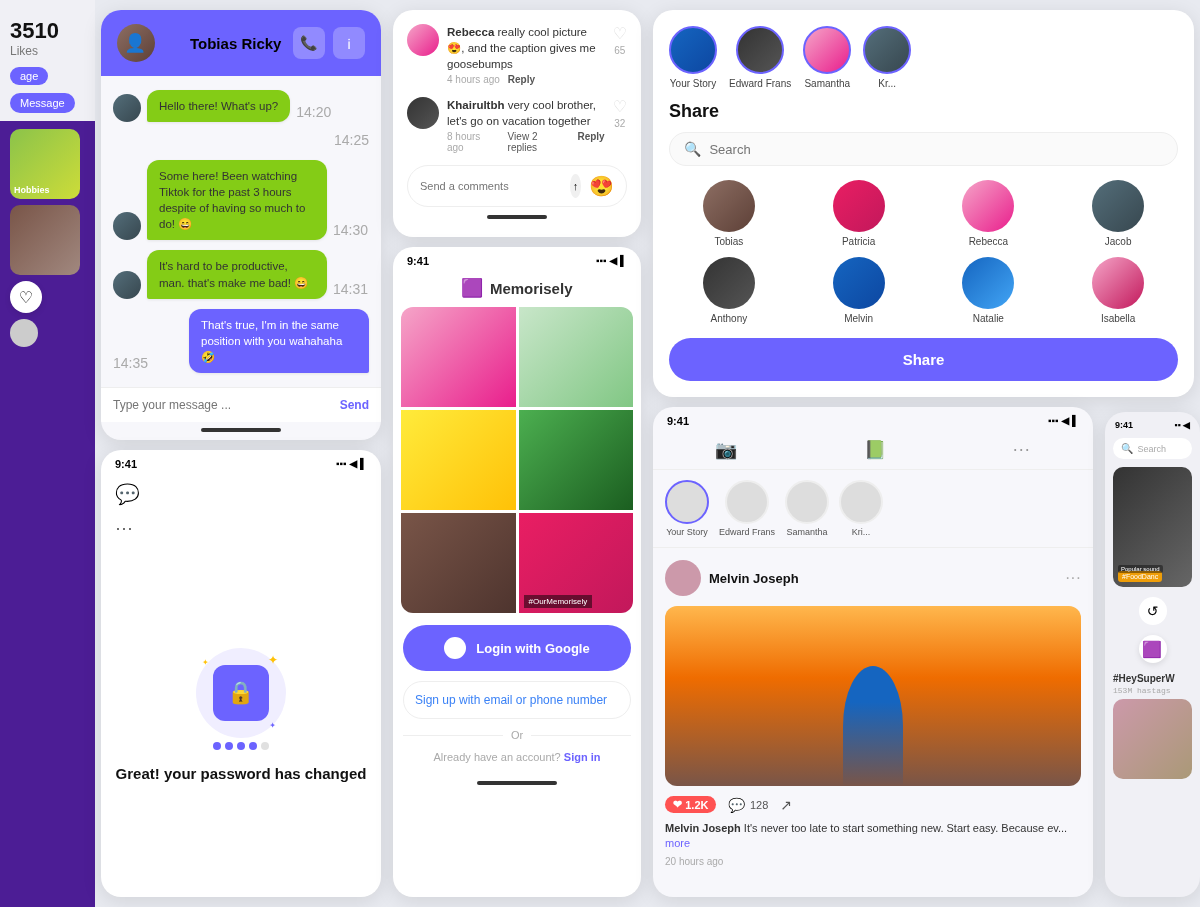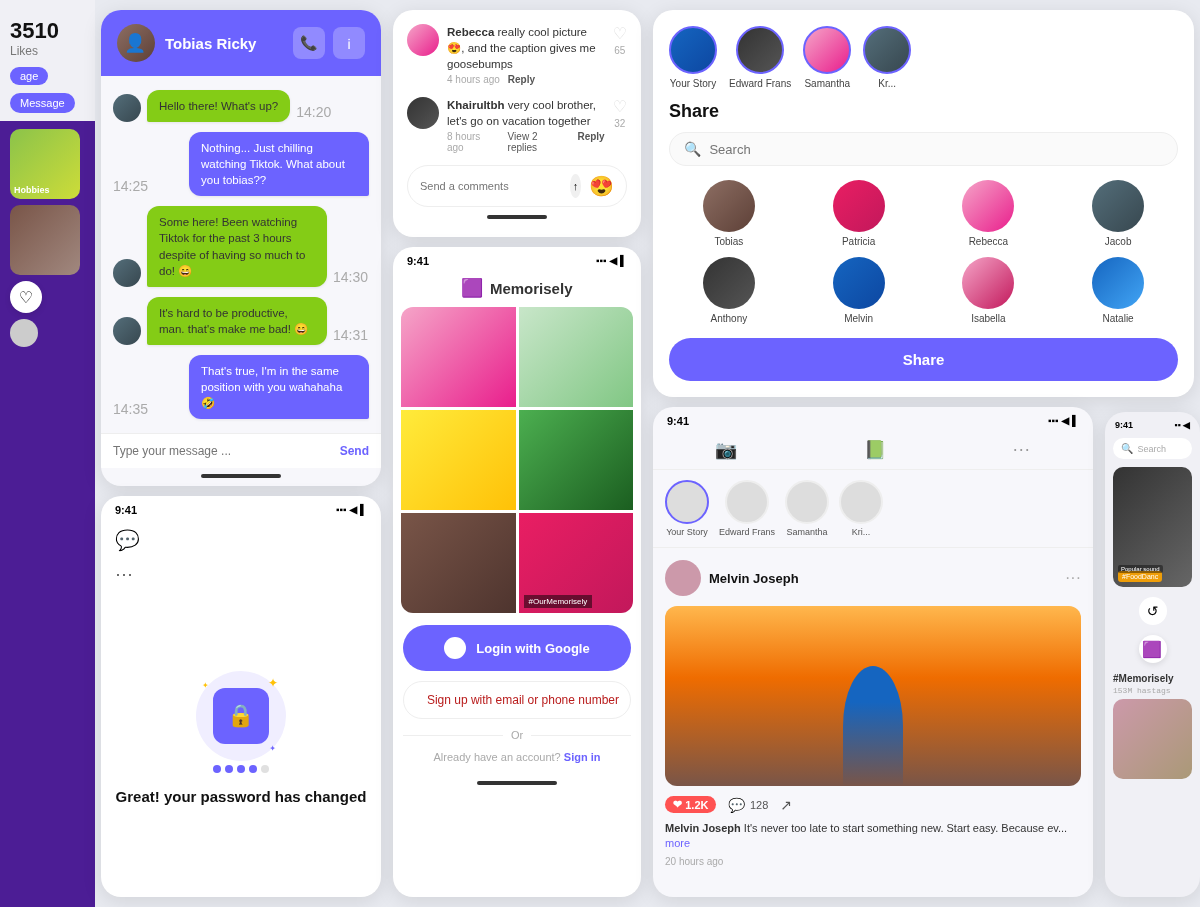--- a/index.html
+++ b/index.html
@@ -35,24 +35,25 @@
       height: 38px;
       border-radius: 50%;
       background: #a89cf7;
       display: flex;
       align-items: center;
       justify-content: center;
       font-size: 16px;
       color: white;
     }
     .chat-header-name {
-      color: #ffffff;
+      color: #000000;
       font-weight: 600;
       font-size: 15px;
       flex: 1;
+      margin-left: 25px;
     }
     .chat-header-actions {
       display: flex;
       gap: 8px;
     }
     .chat-header-btn {
       width: 32px;
       height: 32px;
       border-radius: 8px;
       background: rgba(255,255,255,0.25);
@@ -311,22 +312,22 @@
       height: 22px;
       background: white;
       border-radius: 50%;
       display: flex;
       align-items: center;
       justify-content: center;
       font-size: 13px;
       font-weight: 700;
     }
     .mem-signup-btn {
-      text-align: right;
-      color: #b91c1c;
+      text-align: left;
+      color: #3b82f6;
       font-size: 12px;
       font-weight: 500;
       cursor: pointer;
       border: 1px solid #eee;
       border-radius: 30px;
       padding: 11px;
     }
     .mem-or {
       text-align: center;
       color: #aaa;
@@ -755,21 +756,20 @@
       </div>
       <div class="chat-messages">
 
         <div class="chat-msg-row">
           <div class="chat-msg-avatar avatar-face2"></div>
           <div class="chat-msg-bubble">Hello there! What's up?</div>
           <div class="chat-msg-time">14:20</div>
         </div>
 
         <div class="chat-msg-row sent">
-          <div class="chat-msg-bubble sent">Nothing... Just chilling watching Tiktok. What about you tobias??</div>
           <div class="chat-msg-time">14:25</div>
         </div>
 
         <div class="chat-msg-row">
           <div class="chat-msg-avatar avatar-face2"></div>
           <div class="chat-msg-bubble">Some here! Been watching Tiktok for the past 3 hours despite of having so much to do! 😄</div>
           <div class="chat-msg-time">14:30</div>
         </div>
 
         <div class="chat-msg-row">
@@ -950,26 +950,26 @@
         </div>
         <div class="share-contact">
           <div class="share-contact-avatar av-anthony"></div>
           <span class="share-contact-name">Anthony</span>
         </div>
         <div class="share-contact">
           <div class="share-contact-avatar av-melvin"></div>
           <span class="share-contact-name">Melvin</span>
         </div>
         <div class="share-contact">
+          <div class="share-contact-avatar av-natalie"></div>
+          <span class="share-contact-name">Natalie</span>
+        </div>
+        <div class="share-contact">
           <div class="share-contact-avatar av-isabella"></div>
           <span class="share-contact-name">Isabella</span>
-        </div>
-        <div class="share-contact">
-          <div class="share-contact-avatar av-natalie"></div>
-          <span class="share-contact-name">Natalie</span>
         </div>
       </div>
       <div class="share-btn">Share</div>
     </div>
 
     <div style="display:flex;flex:1;">
 
       <div class="panel-feed">
         <div class="feed-status-bar">
           <span>9:41</span>
@@ -1038,20 +1038,20 @@
         <div class="far-right-search">
           <span class="far-right-search-icon">🔍</span>
           <span class="far-right-search-text">Search</span>
         </div>
         <div class="far-right-thumb">
           <div class="far-right-tag">#FoodDanc</div>
           <div style="position:absolute;bottom:14px;left:5px;background:rgba(0,0,0,0.4);color:white;font-size:6px;padding:1px 3px;border-radius:2px;">Popular sound</div>
         </div>
         <div class="far-right-refresh">↺</div>
         <div style="width:28px;height:28px;background:white;border-radius:50%;display:flex;align-items:center;justify-content:center;font-size:16px;margin:4px auto;cursor:pointer;box-shadow:0 2px 6px rgba(0,0,0,0.1);">🟪</div>
-        <div class="far-right-hashtag">#Memorisely</div>
+        <div class="far-right-hashtag">#HeySuperW</div>
         <div class="far-right-sub">153M hastags</div>
         <div class="far-right-girl-thumb"></div>
       </div>
     </div>
   </div>
 
 </div>
 
 </body></html>

